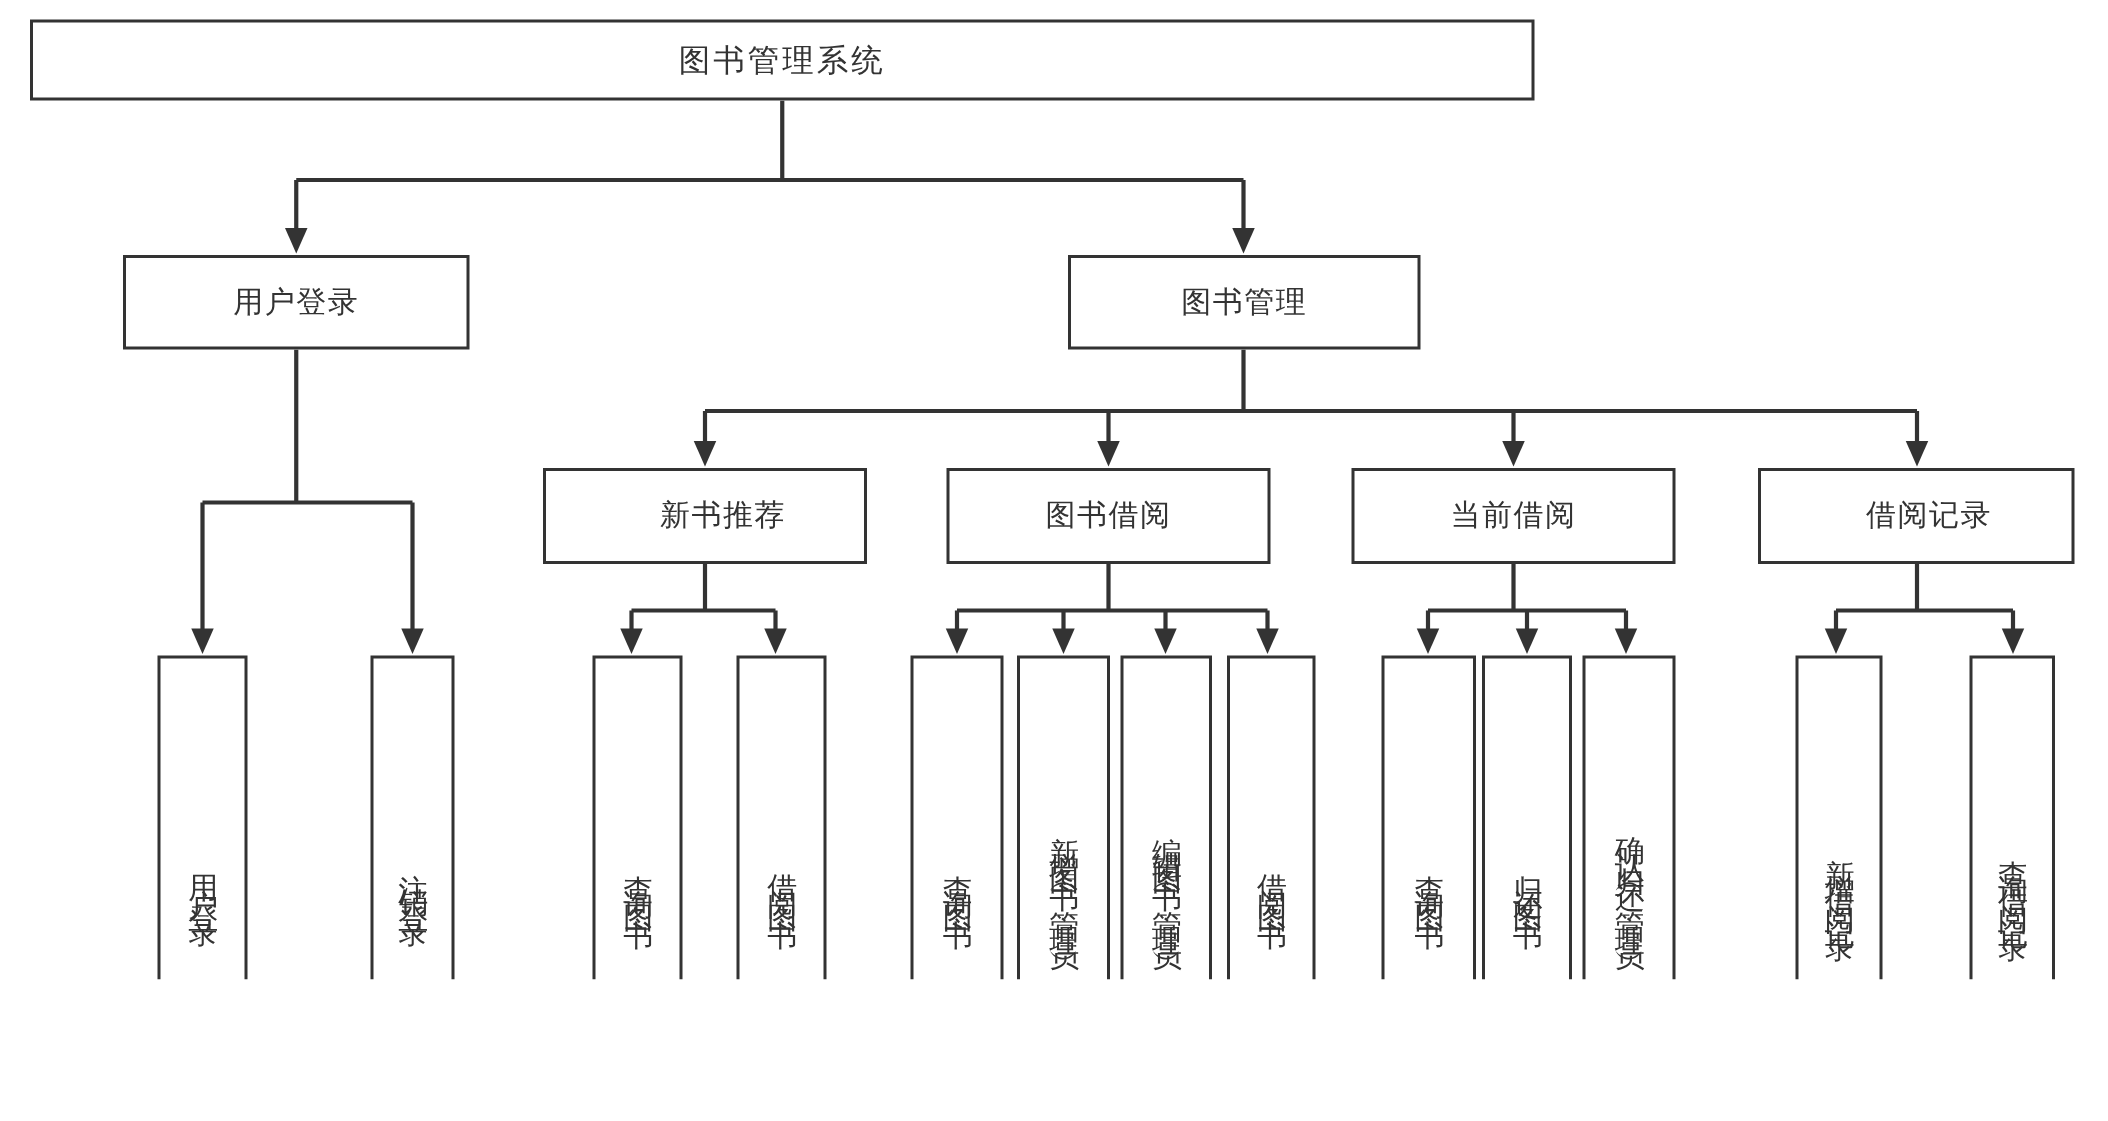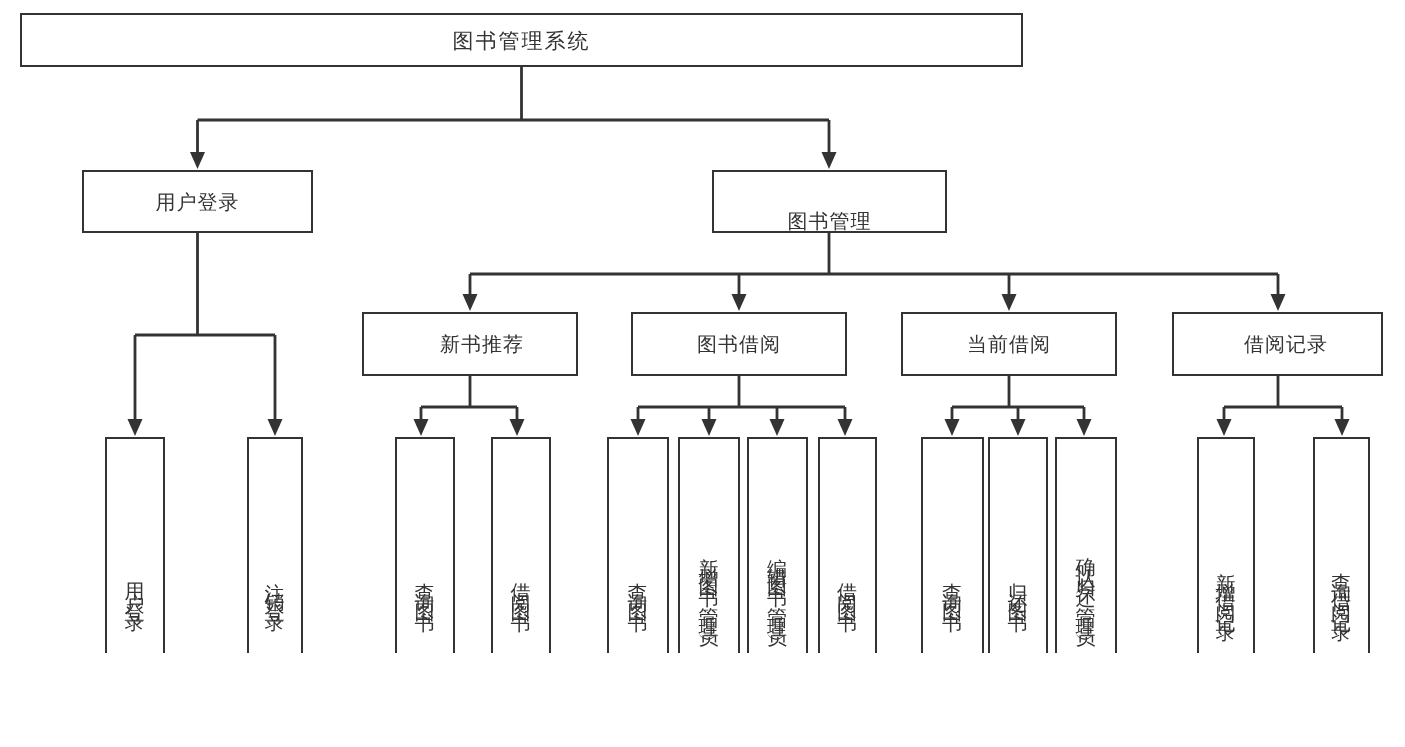--- a/index.html
+++ b/index.html
@@ -104,21 +104,21 @@
     </g>
   </svg>
 
   <div class="node root-node" style="left:20px; top:13px; width:1003px; height:54px;">
     <span class="hlabel">图书管理系统</span>
   </div>
 
   <div class="node" style="left:82px; top:170px; width:231px; height:63px;">
     <span class="hlabel">用户登录</span>
   </div>
-  <div class="node" style="left:712px; top:170px; width:235px; height:63px;align-items:flex-end;">
+  <div class="node" style="left:712px; top:170px; width:235px; height:63px;">
     <span class="hlabel">图书管理</span>
   </div>
 
   <div class="node" style="left:362px; top:312px; width:216px; height:64px;padding-left:24px;">
     <span class="hlabel">新书推荐</span>
   </div>
   <div class="node" style="left:631px; top:312px; width:216px; height:64px;">
     <span class="hlabel">图书借阅</span>
   </div>
   <div class="node" style="left:901px; top:312px; width:216px; height:64px;">

